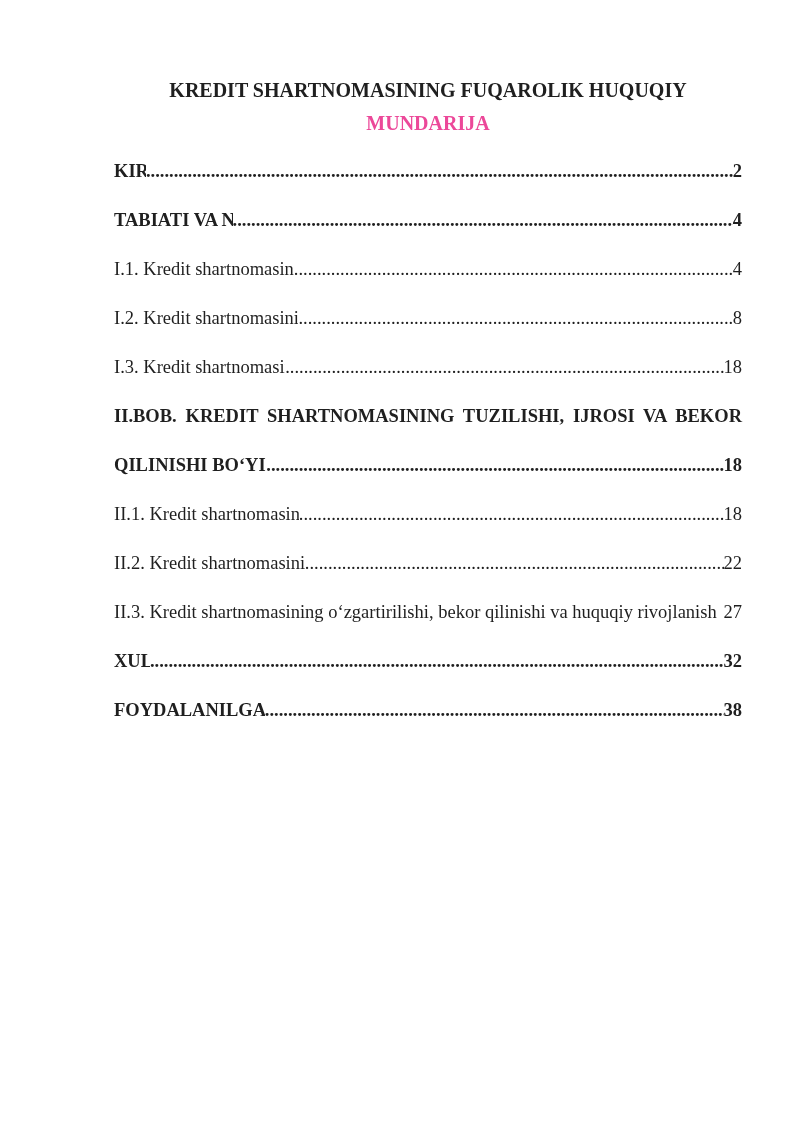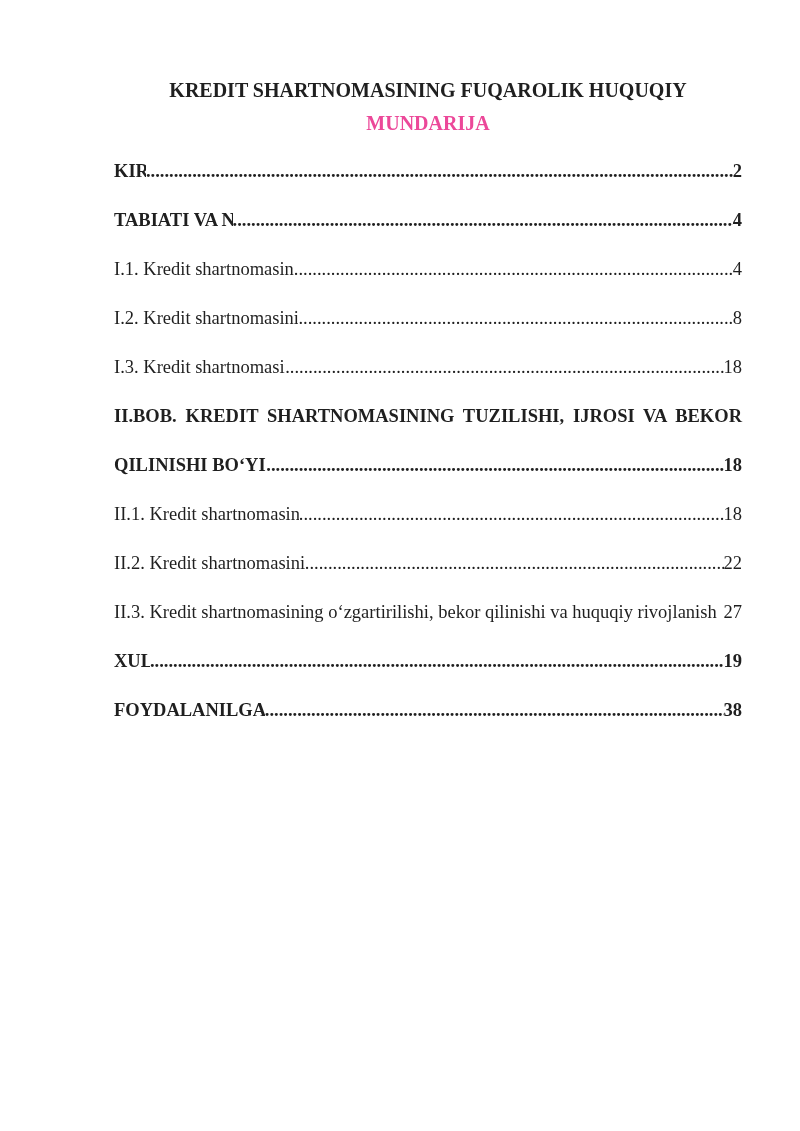--- a/index.html
+++ b/index.html
@@ -143,21 +143,21 @@
         <div class="toc-line">
           <span class="toc-text">II.3. Kredit shartnomasining o‘zgartirilishi, bekor qilinishi va huquqiy rivojlanish</span>
           <span class="toc-leader space"></span>
           <span class="toc-page">27</span>
         </div>
       </div>
       <div class="toc-entry bold">
         <div class="toc-line">
           <span class="toc-text">XULOSA</span>
           <span class="toc-leader dots"></span>
-          <span class="toc-page">19</span>
+          <span class="toc-page">32</span>
         </div>
       </div>
       <div class="toc-entry bold">
         <div class="toc-line">
           <span class="toc-text">FOYDALANILGAN ADABIYOTLAR RO‘YXATI</span>
           <span class="toc-leader dots"></span>
           <span class="toc-page">38</span>
         </div>
       </div>
     </div>

